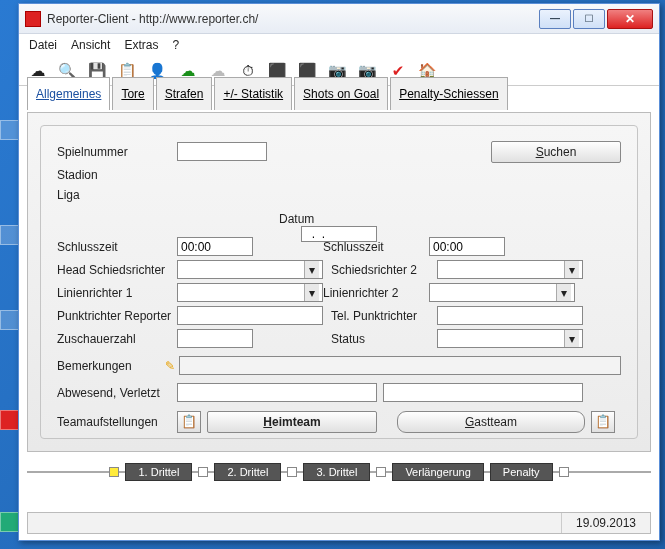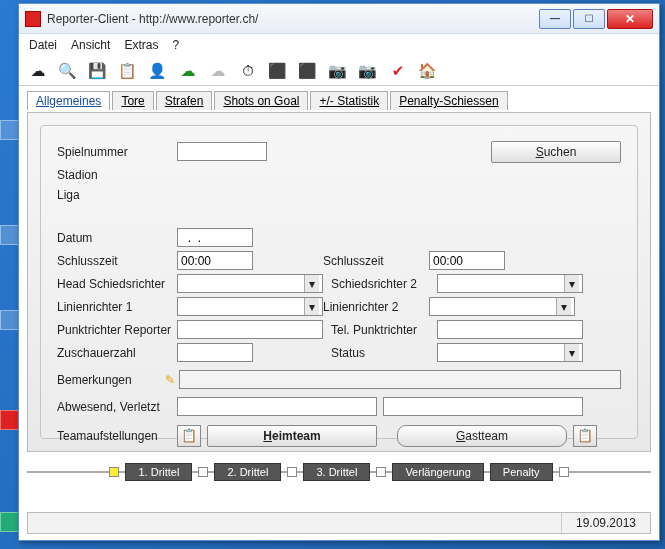--- a/index.html
+++ b/index.html
@@ -15,21 +15,21 @@
   .winbtn.close { background: linear-gradient(#f08080,#d22); border-color:#a11; width:46px;}
   .winbtn.close::after { content:"✕"; color:#fff; font-weight:bold;}
   .menubar { height: 22px; display:flex; align-items:center; gap:14px; padding: 0 10px; font-size:12px; color:#222; }
   .menubar span { cursor:default; }
   .toolbar { height: 30px; display:flex; align-items:center; gap:12px; padding: 0 10px; border-bottom: 1px solid #ccc; }
   .toolbar .tb { width:18px; height:18px; display:flex; align-items:center; justify-content:center; font-size:15px; color:#222; cursor:default; }
   .toolbar .tb.disabled { color:#bbb; }
   .toolbar .tb.green { color:#1a8f1a; }
   .toolbar .tb.red { color:#d22; }
   .tabs { display:flex; align-items:flex-end; gap:2px; padding: 4px 8px 0 8px; font-size:12px; height:24px; }
-  .tab { padding: 2px 8px; border:1px solid #aaa; border-bottom:none; background:#f0f0f0; cursor:default; }
+  .tab { padding: 9px 8px; border:1px solid #aaa; border-bottom:none; background:#f0f0f0; cursor:default; }
   .tab.active { background:#fff; color:#1a4fa0; text-decoration: underline;}
   .content-frame { margin: 2px 8px 0 8px; border:1px solid #bbb; background: linear-gradient(#f5f5f5,#e9e9e9); position:relative; height: 340px;}
   .inner-panel { position:absolute; left:12px; top:12px; right:12px; bottom:12px; border:1px solid #c5c5c5; background: linear-gradient(#f6f6f6,#ececec); border-radius:4px; padding: 14px 16px 10px 16px;}
   .row { display:flex; align-items:center; font-size:12px; color:#222; height:23px; }
   .row .lbl { width: 120px; }
   .row .lbl2 { width: 106px; }
   input[type=text].fld, .combo { height:19px; font-size:12px; border:1px solid #888; background:#fff; padding:0 3px; }
   .combo { display:flex; align-items:center; justify-content:space-between; }
   .combo .arrow { width:15px; text-align:center; background:#e8e8e8; border-left:1px solid #aaa; height:100%; display:flex; align-items:center; justify-content:center;}
   .btn { height:22px; border:1px solid #888; background: linear-gradient(#fefefe,#e0e0e0); font-size:12px; display:flex; align-items:center; justify-content:center; cursor:default; border-radius:2px;}
@@ -89,22 +89,22 @@
     <div class="tb disabled">📷</div>
     <div class="tb disabled">📷</div>
     <div class="tb red">✔</div>
     <div class="tb">🏠</div>
   </div>
 
   <div class="tabs">
     <div class="tab active">Allgemeines</div>
     <div class="tab"><span class="u">Tore</span></div>
     <div class="tab"><span class="u">Strafen</span></div>
+    <div class="tab"><span class="u">+/- Statistik</span></div>
     <div class="tab"><span class="u">Shots on Goal</span></div>
-    <div class="tab"><span class="u">+/- Statistik</span></div>
     <div class="tab"><span class="u">Penalty-Schiessen</span></div>
   </div>
 
   <div class="content-frame">
     <div class="inner-panel">
 
       <div class="row">
         <div class="lbl">Spielnummer</div>
         <input type="text" class="fld" style="width: 90px;" value="">
         <div style="flex:1"></div>
@@ -113,21 +113,21 @@
           </div>
       </div>
 
       <div class="row">
           <div class="lbl">Stadion</div>
         </div>
       <div class="row" style="height:18px;">
           <div class="lbl">Liga</div>
         </div>
 
-      <div class="row" style="margin-top:22px;">
+      <div class="row" style="margin-top:8px;flex-direction:column;">
         <div class="lbl">Datum</div>
         <input type="text" class="fld" style="width: 76px;" value="  .  .">
       </div>
 
       <div class="row">
         <div class="lbl">Schlusszeit</div>
         <input type="text" class="fld" style="width: 76px;" value="00:00">
         <div style="width:70px;"></div>
         <div class="lbl2">Schlusszeit</div>
         <input type="text" class="fld" style="width: 76px;" value="00:00">
@@ -193,21 +193,21 @@
       </div>
 
       <div class="row" style="margin-top:6px;">
         <div class="lbl">Teamaufstellungen</div>
         <div class="cal-btn">📋</div>
         <div style="width:6px;"></div>
         <div class="btn" style="width:170px;font-weight:bold;">
             <span><span style="text-decoration:underline;">H</span>eimteam</span>
           </div>
         <div style="width:20px;"></div>
-        <div class="btn" style="width:170px;border-radius:9px;">
+        <div class="btn" style="width:188px;border-radius:9px;">
             <span><span style="text-decoration:underline;">G</span>astteam</span>
           </div>
         <div style="width:6px;"></div>
         <div class="cal-btn">📋</div>
       </div>
 
     </div>
   </div>
 
   <div class="strip">

